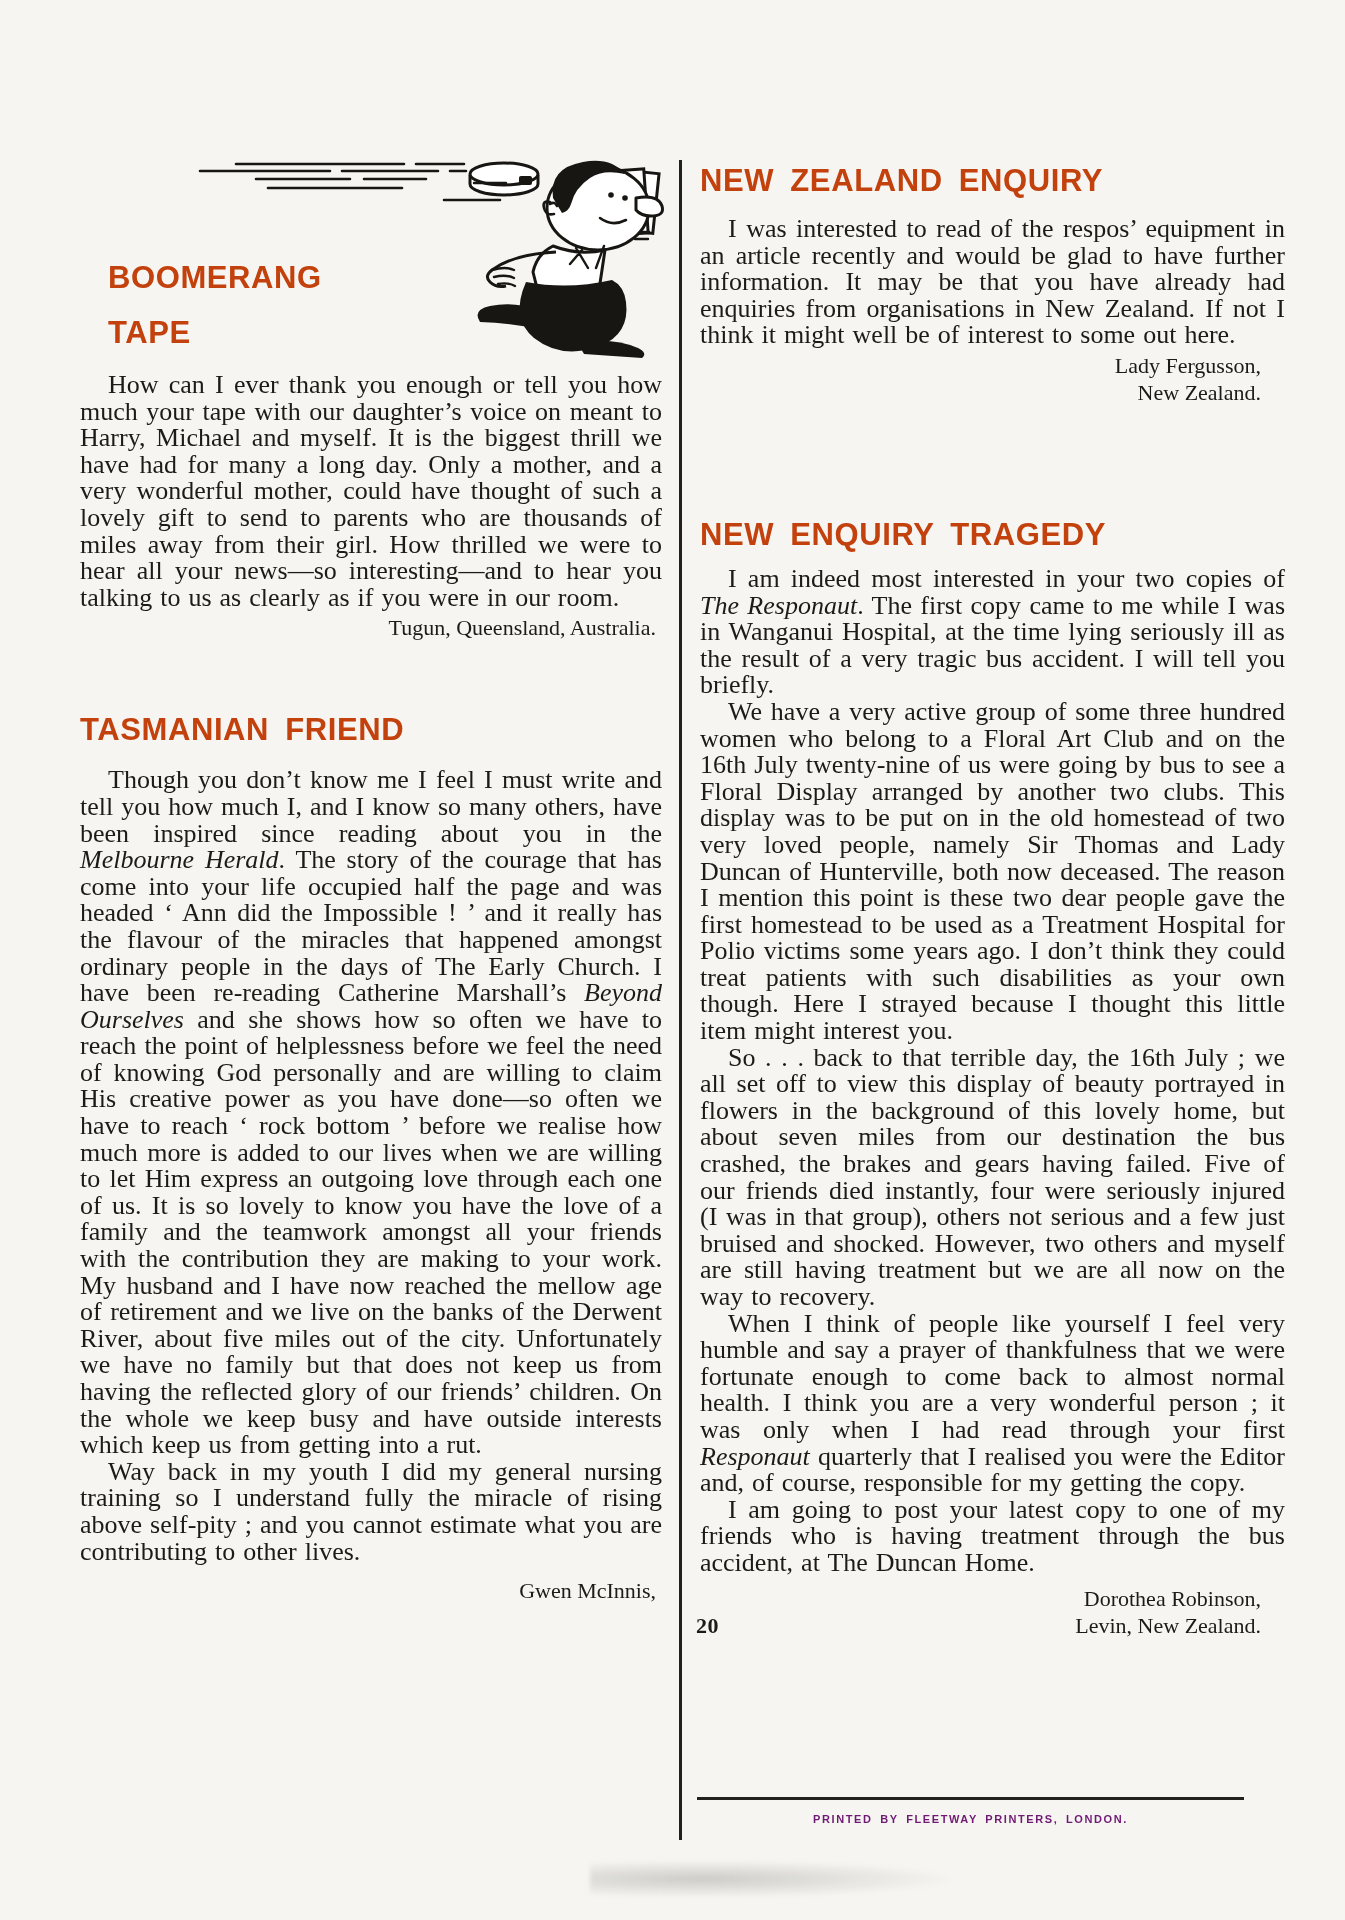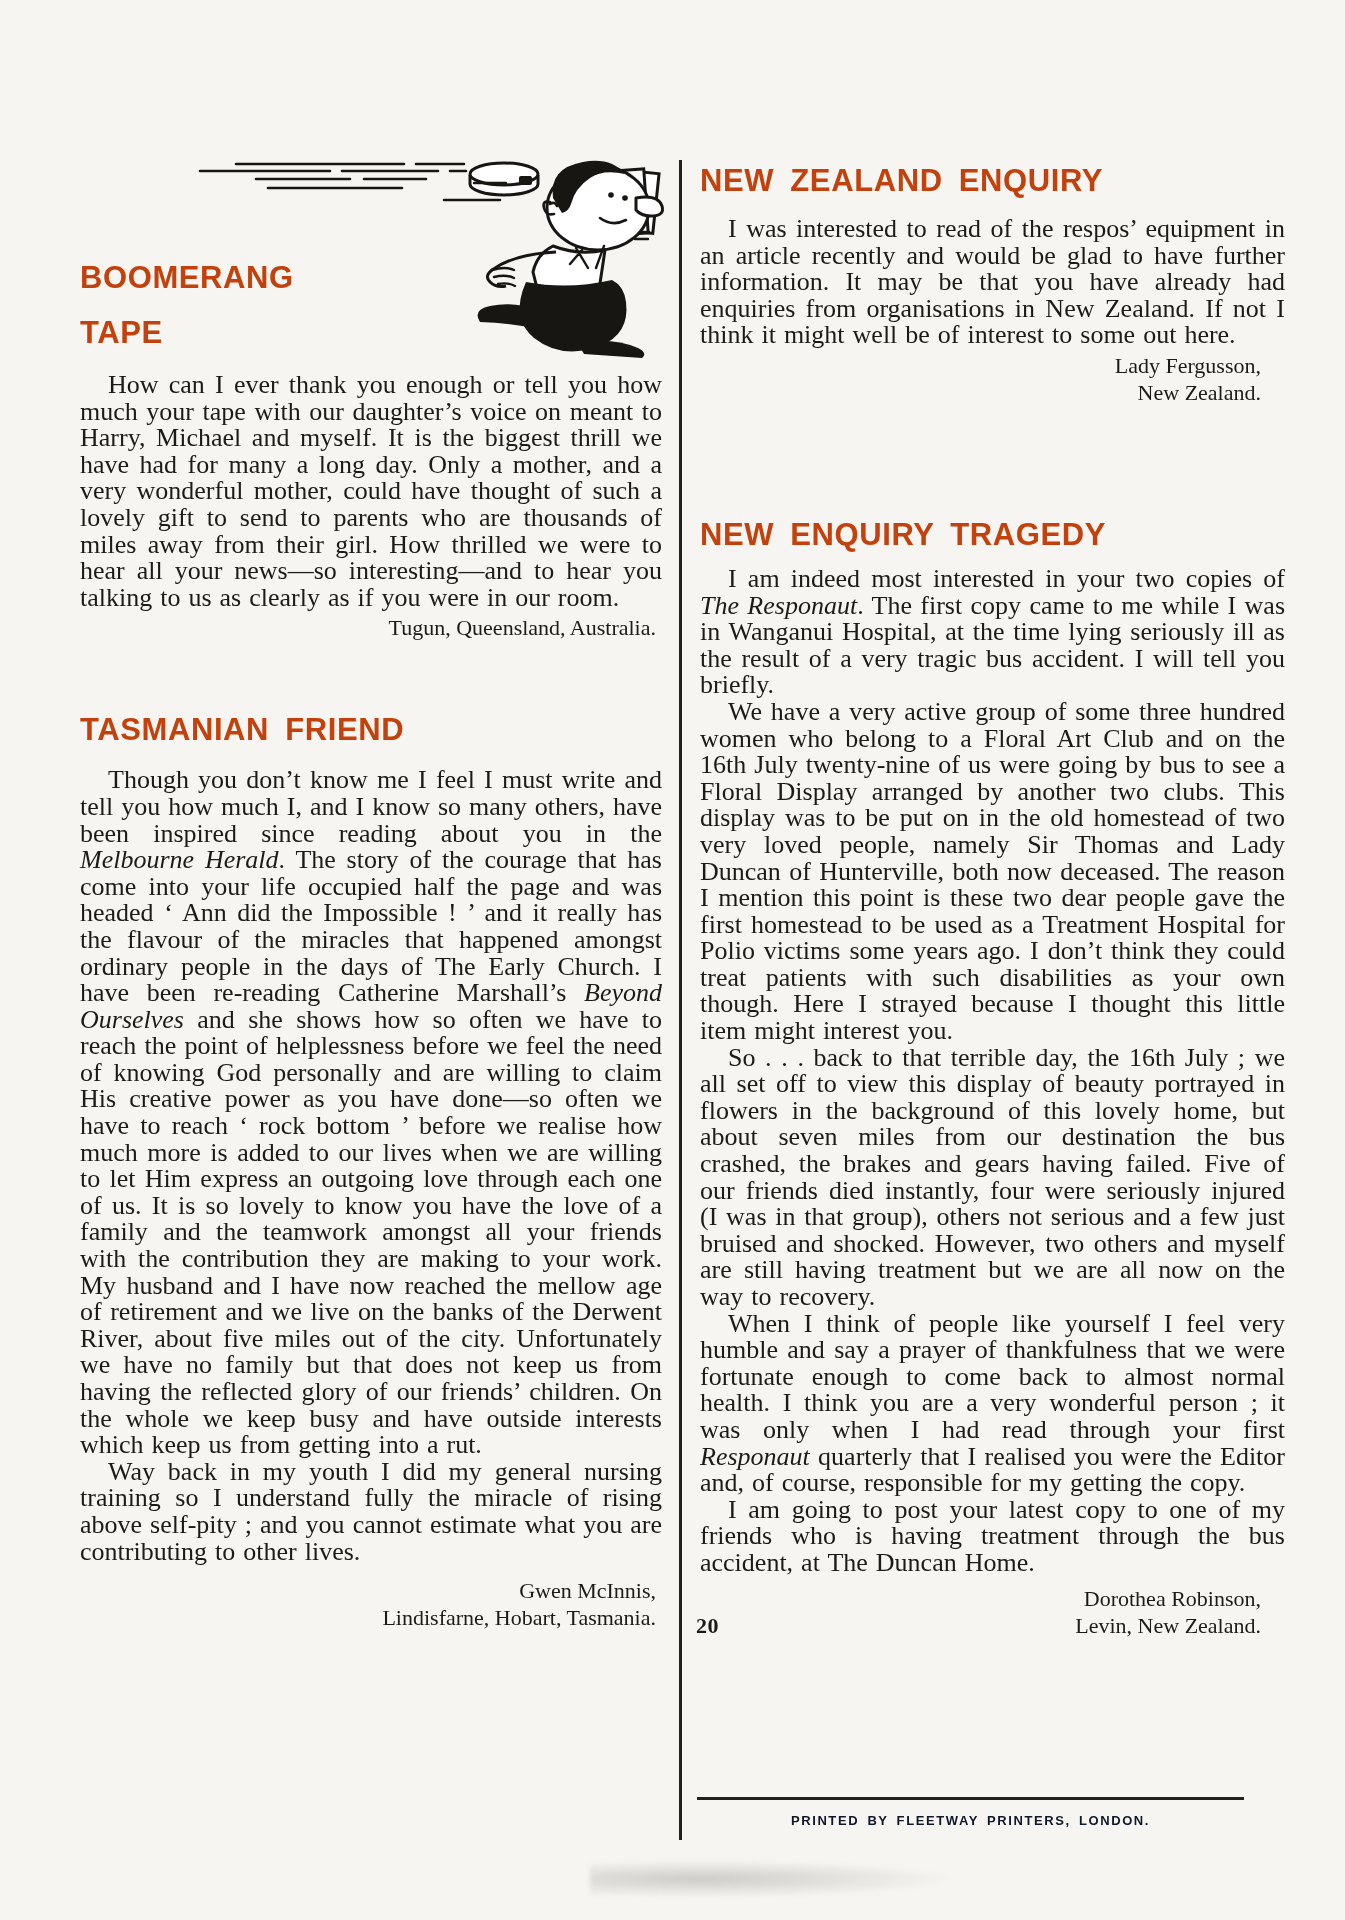--- a/index.html
+++ b/index.html
@@ -18,21 +18,21 @@
   .headline{
     font-family:"Liberation Sans", sans-serif;
     font-weight:bold;
     font-size:31px;
     letter-spacing:.6px;
     word-spacing:7px;
     line-height:55px;
     color:#c2410c;
     margin:0;
   }
-  .headline .hl-line{display:block;}
+  .headline .hl-line{display:block;margin-left:28px;}
   .headline.single{line-height:34px;}
   .body-text{
     font-size:26px;
     line-height:26.6px;
     text-align:justify;
     text-indent:28px;
     word-spacing:1.5px;
     margin:0;
   }
   .signature{
@@ -75,24 +75,24 @@
     left:697px;top:1797px;
     width:547px;height:3px;
     background:#23211d;
   }
   .imprint{
     position:absolute;
     left:697px;top:1813px;width:547px;
     text-align:center;
     font-family:"Liberation Sans", sans-serif;
     font-weight:bold;
-    font-size:13px;
+    font-size:11px;
     letter-spacing:1.6px;
     word-spacing:3px;
-    color:#0f172a;
+    color:#701a75;
   }
   .smudge{
     position:absolute;
     left:590px;top:1860px;width:370px;height:38px;
     background:radial-gradient(ellipse at 30% 50%, rgba(110,110,108,.30), rgba(110,110,108,0) 70%);
     filter:blur(2px);
   }
   i{font-style:italic;}
 </style>
 </head>
@@ -158,21 +158,20 @@
     <p class="body-text m-para1">How can I ever thank you enough or tell you how much your tape with our daughter’s voice on meant to Harry, Michael and myself.  It is the biggest thrill we have had for many a long day.  Only a mother, and a very wonderful mother, could have thought of such a lovely gift to send to parents who are thousands of miles away from their girl.  How thrilled we were to hear all your news—so interesting—and to hear you talking to us as clearly as if you were in our room.</p>
     <div class="signature sig-pad-left m-sig1">
       <div class="sig-line">Tugun, Queensland, Australia.</div>
     </div>
 
     <h2 class="headline single m-head2">TASMANIAN FRIEND</h2>
     <p class="body-text m-para2">Though you don’t know me I feel I must write and tell you how much I, and I know so many others, have been inspired since reading about you in the <i>Melbourne Herald</i>.  The story of the courage that has come into your life occupied half the page and was headed ‘ Ann did the Impossible ! ’ and it really has the flavour of the miracles that happened amongst ordinary people in the days of The Early Church. I have been re-reading Catherine Marshall’s <i>Beyond Ourselves</i> and she shows how so often we have to reach the point of helplessness before we feel the need of knowing God personally and are willing to claim His creative power as you have done—so often we have to reach ‘ rock bottom ’ before we realise how much more is added to our lives when we are willing to let Him express an outgoing love through each one of us.  It is so lovely to know you have the love of a family and the teamwork amongst all your friends with the contribution they are making to your work. My husband and I have now reached the mellow age of retirement and we live on the banks of the Derwent River, about five miles out of the city.  Unfortunately we have no family but that does not keep us from having the reflected glory of our friends’ children. On the whole we keep busy and have outside interests which keep us from getting into a rut.</p>
     <p class="body-text">Way back in my youth I did my general nursing training so I understand fully the miracle of rising above self-pity ;  and you cannot estimate what you are contributing to other lives.</p>
     <div class="signature sig-pad-left m-sig2">
       <div class="sig-line">Gwen McInnis,</div>
-      <div class="sig-line">Lindisfarne, Hobart, Tasmania.</div>
     </div>
   </div>
 
   <div class="divider"></div>
 
   <div class="col col-right">
     <h2 class="headline single r-head1">NEW ZEALAND ENQUIRY</h2>
     <p class="body-text r-para1">I was interested to read of the respos’ equipment in an article recently and would be glad to have further information.  It may be that you have already had enquiries from organisations in New Zealand.  If not I think it might well be of interest to some out here.</p>
     <div class="signature sig-pad-right r-sig1">
       <div class="sig-line">Lady Fergusson,</div>

